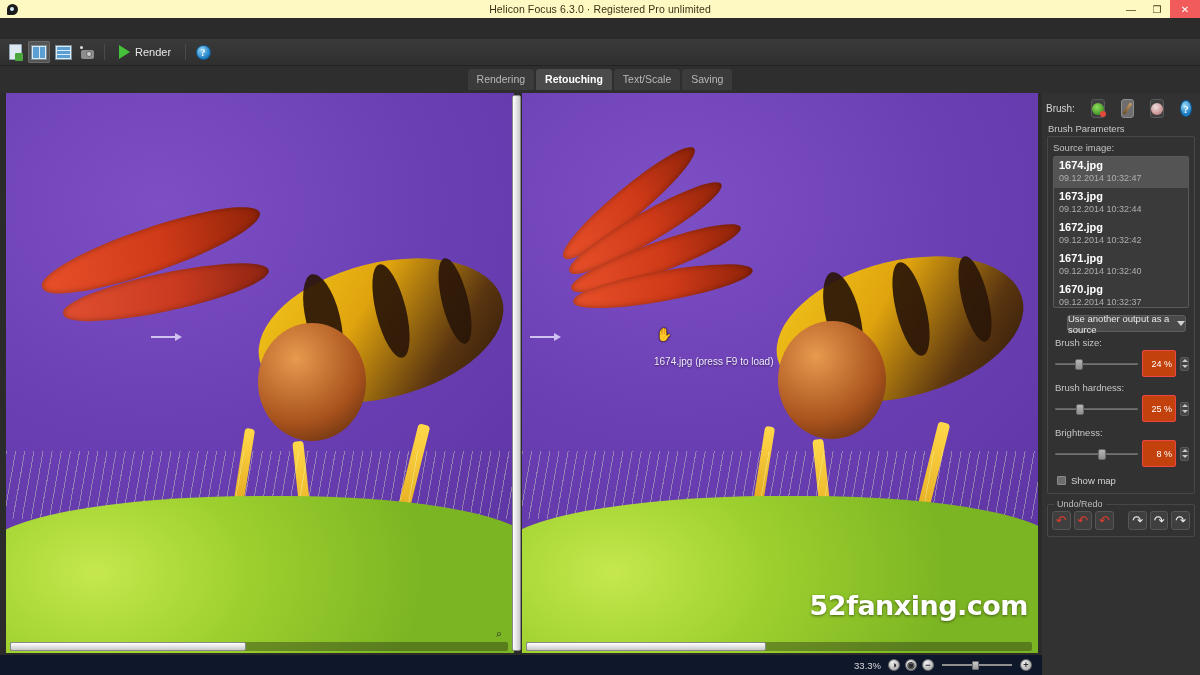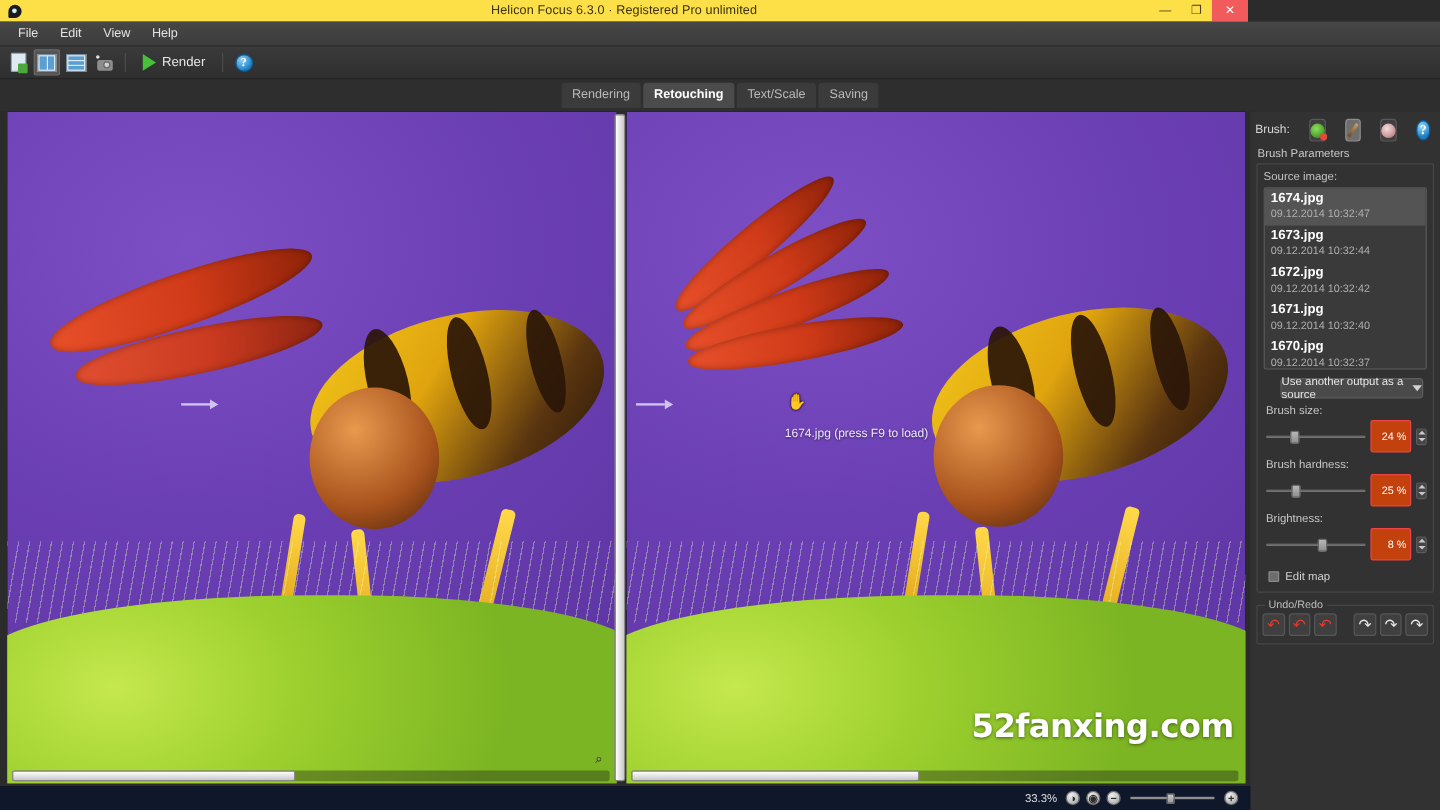--- a/index.html
+++ b/index.html
@@ -8,22 +8,22 @@
     overflow: hidden;
     background: #2b2b2b;
     font-family: "Liberation Sans", sans-serif;
     -webkit-font-smoothing: antialiased;
   }
 
   #app { position: relative; width: 1200px; height: 675px; }
 
   
   .titlebar {
-    position: absolute; left:0; top:0; width:1040px; height:18px;
-    background: #fde047;
+    position: absolute; left:0; top:0; width:1200px; height:18px;
+    background: #fef9c3;
     display:flex; align-items:center;
   }
   .app-logo {
     width: 18px; height: 18px; margin-left:3px;
     display:flex; align-items:center; justify-content:center;
   }
   .logo-shape {
     width: 11px; height: 11px; background:#1b1b1b;
     border-radius: 50% 50% 50% 10%;
     display:flex; align-items:center; justify-content:center;
@@ -328,26 +328,20 @@
         </div>
     </div>
     <div class="title-text">Helicon Focus 6.3.0 · Registered Pro unlimited</div>
     <div class="winbtns">
       <div class="winbtn">—</div>
       <div class="winbtn">❐</div>
       <div class="winbtn close">✕</div>
     </div>
   </div>
 
-  <div class="menubar">
-    <div class="menu-item">File</div>
-    <div class="menu-item">Edit</div>
-    <div class="menu-item">View</div>
-    <div class="menu-item">Help</div>
-  </div>
 
   <div class="toolbar">
     <div class="tb-btn">
       <span class="ic-doc"></span>
     </div>
     <div class="tb-btn active">
       <span class="ic-cols">
           <span></span>
           <span></span>
         </span>
@@ -536,21 +530,21 @@
             <span class="spin">8 %</span>
             <span class="spin-arrows">
                 <i class="up"></i>
                 <i class="dn"></i>
               </span>
           </div>
         </div>
 
         <div class="checkrow">
           <span class="checkbox"></span>
-          <span>Edit map</span>
+          <span>Show map</span>
         </div>
       </div>
 
       <div class="undo-group">
         <div class="undo-title">Undo/Redo</div>
         <div class="undo-row">
           <span class="ubtn red">↶</span>
           <span class="ubtn red">↶</span>
           <span class="ubtn red">↶</span>
           <span class="ubtn-gap"></span>

